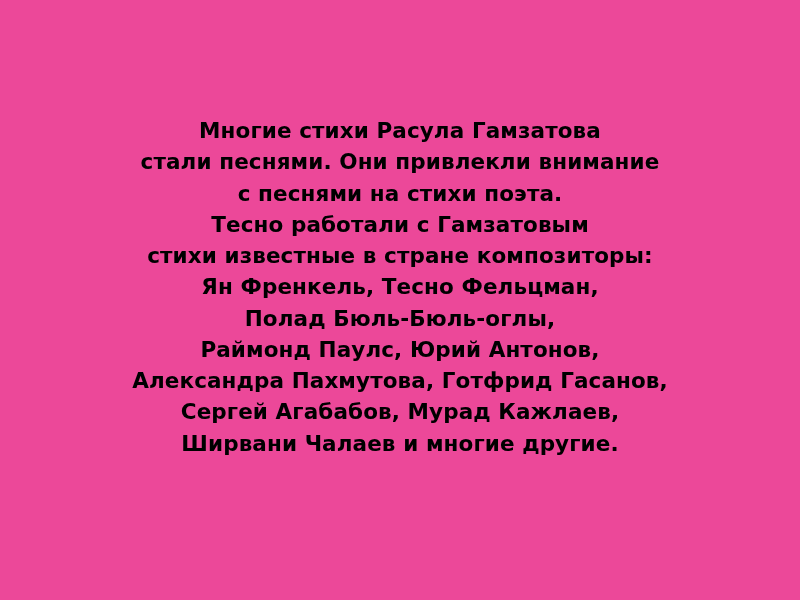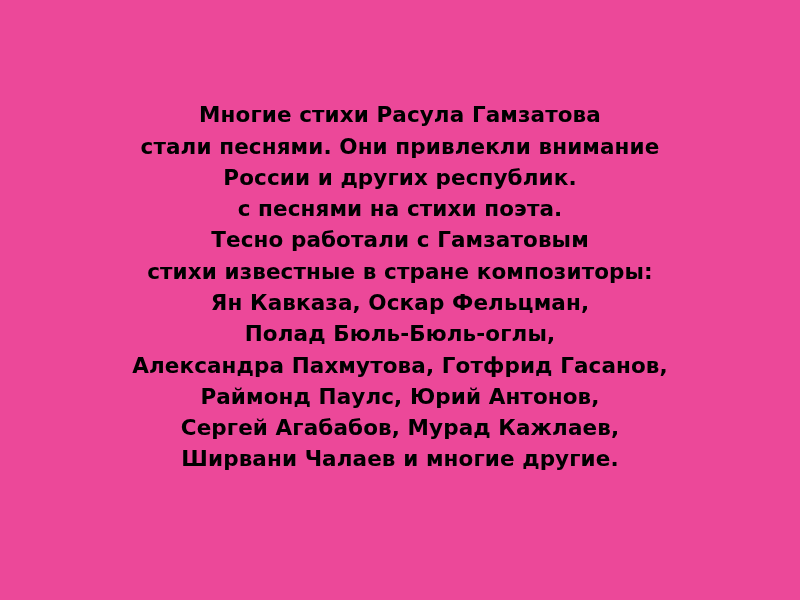--- a/index.html
+++ b/index.html
@@ -36,24 +36,23 @@
     white-space: pre;
   }
 </style>
 </head>
 <body>
 
 <div class="slide">
   <div class="text-block">
     <div class="line">Многие стихи Расула Гамзатова</div>
     <div class="line">стали песнями. Они привлекли внимание</div>
-    <div class="line">России и других республик.</div>
     <div class="line">с песнями на стихи поэта.</div>
     <div class="line">Тесно работали с Гамзатовым</div>
     <div class="line">стихи известные в стране композиторы:</div>
-    <div class="line">Ян Кавказа, Оскар Фельцман,</div>
+    <div class="line">Ян Френкель, Тесно Фельцман,</div>
     <div class="line">Полад Бюль-Бюль-оглы,</div>
+    <div class="line">Раймонд Паулс, Юрий Антонов,</div>
     <div class="line">Александра Пахмутова, Готфрид Гасанов,</div>
-    <div class="line">Раймонд Паулс, Юрий Антонов,</div>
     <div class="line">Сергей Агабабов, Мурад Кажлаев,</div>
     <div class="line">Ширвани Чалаев и многие другие.</div>
   </div>
 </div>
 
 </body></html>

